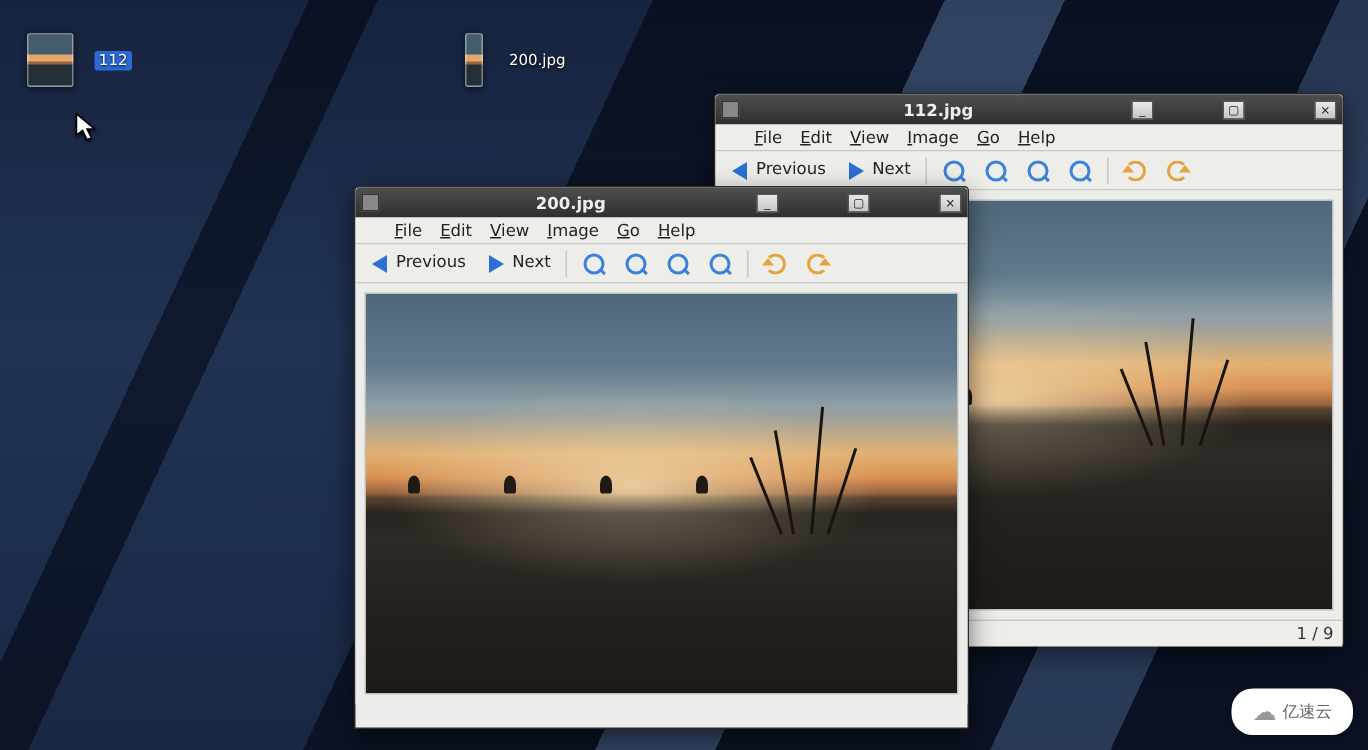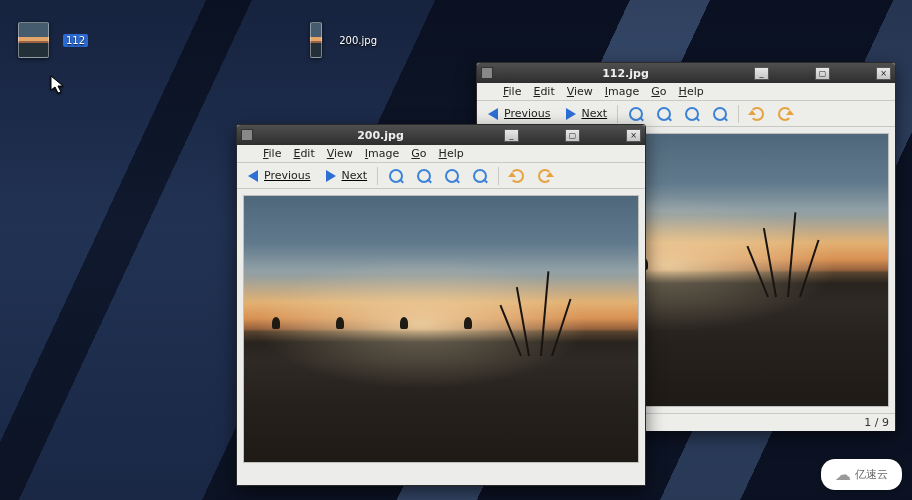--- a/index.html
+++ b/index.html
@@ -26,21 +26,21 @@
 .titlebar{height:20px;background:linear-gradient(#4f4f4f,#2e2e2e);display:flex;align-items:center;color:#eee;padding:0 4px;border-radius:3px 3px 0 0;gap:44px;}
 .title-icon{width:12px;height:12px;background:#888;margin-right:6px;border:1px solid #333;}
 .title-text{flex:1;text-align:center;font-size:11px;font-weight:bold;}
 .win-btn{width:15px;height:13px;margin-left:2px;background:linear-gradient(#e8e8e8,#c5c5c5);border:1px solid #555;display:flex;align-items:center;justify-content:center;font-size:8px;color:#222;cursor:pointer;}
 
 .menubar{height:18px;background:#ededea;display:flex;align-items:center;padding:0 20px;border-bottom:1px solid #c8c8c4;}
 .menu-item{padding:1px 6px;color:#222;cursor:pointer;}
 .menu-item u{text-decoration:underline;}
 
 .toolbar{height:26px;background:#ededea;display:flex;align-items:center;padding:2px 4px;gap:4px;border-bottom:1px solid #c8c8c4;}
-.tb-btn{display:flex;align-items:center;gap:3px;padding:2px 4px;border-radius:2px;cursor:pointer;text-decoration:underline;}
+.tb-btn{display:flex;gap:3px;padding:2px 4px;border-radius:2px;cursor:pointer;}
 .tb-label{color:#222;}
 .ico{width:16px;height:16px;display:inline-flex;align-items:center;justify-content:center;}
 .arrow-left{width:0;height:0;border-top:6px solid transparent;border-bottom:6px solid transparent;border-right:10px solid #2d6fd6;}
 .arrow-right{width:0;height:0;border-top:6px solid transparent;border-bottom:6px solid transparent;border-left:10px solid #2d6fd6;}
 .mag{position:relative;width:14px;height:14px;}
 .mag::before{content:"";position:absolute;width:10px;height:10px;border:2px solid #3b82d8;border-radius:50%;left:0;top:0;}
 .mag::after{content:"";position:absolute;width:5px;height:2px;background:#3b82d8;transform:rotate(45deg);right:-1px;bottom:1px;}
 .rot{width:14px;height:14px;border:2px solid #e6a23c;border-left-color:transparent;border-radius:50%;position:relative;}
 .rot::after{content:"";position:absolute;width:0;height:0;border-left:4px solid transparent;border-right:4px solid transparent;border-bottom:5px solid #e6a23c;left:-4px;top:1px;}
 .rot.cw{transform:scaleX(-1);}

